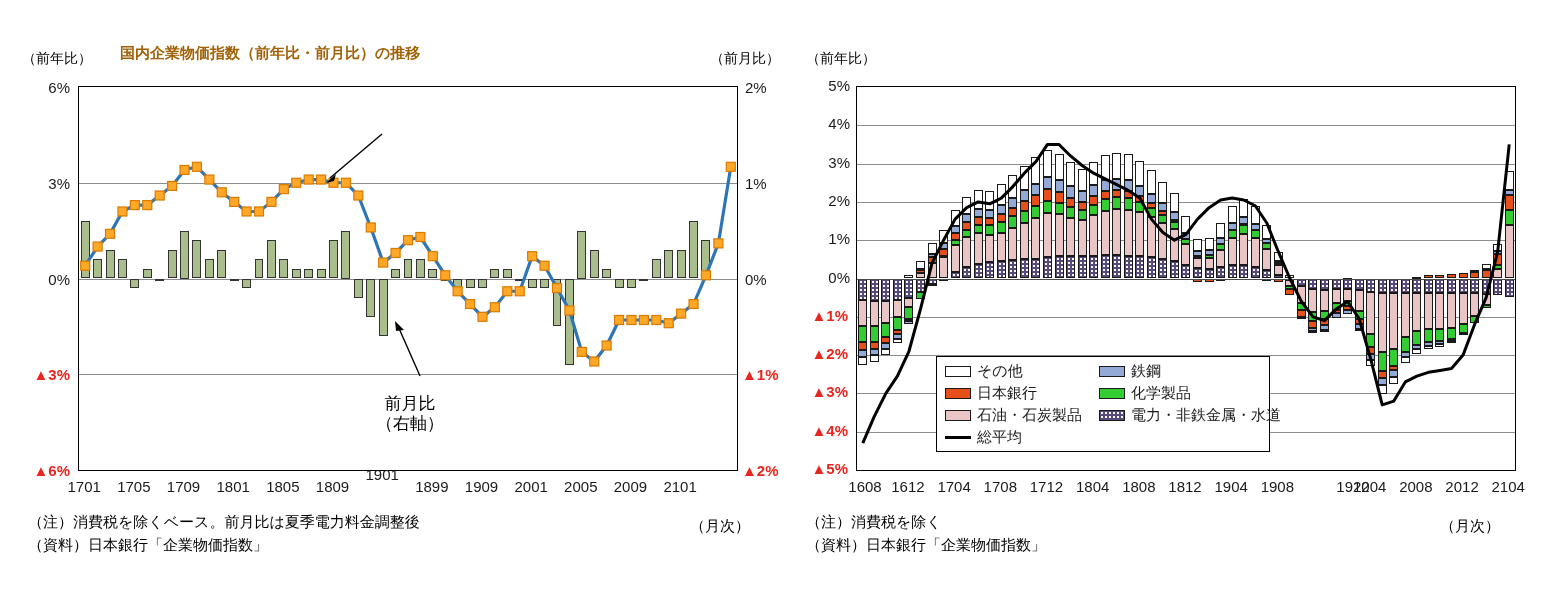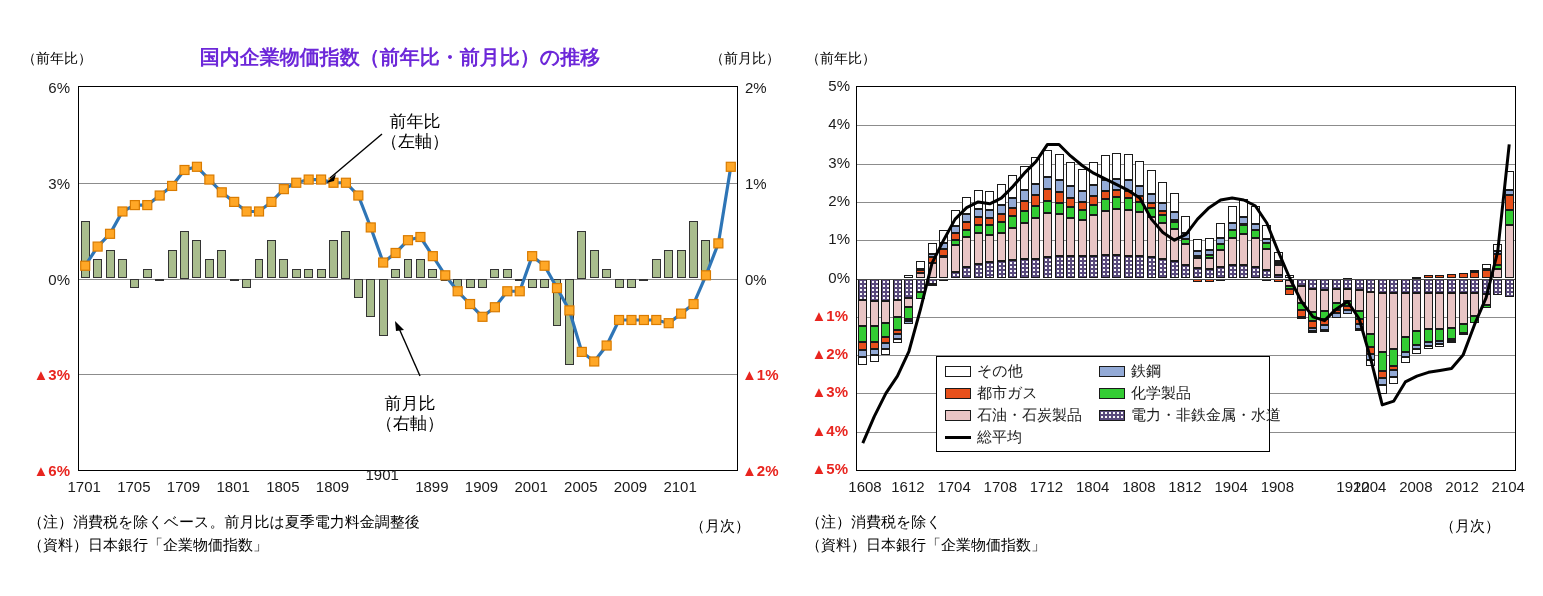--- a/index.html
+++ b/index.html
@@ -6,22 +6,22 @@
   body{
     width:1543px;height:596px;background:#ffffff;
     font-family:"Liberation Sans","DejaVu Sans",sans-serif;
     color:#1a1a1a;overflow:hidden;position:relative;
   }
   .panel{position:absolute;top:0;height:596px;}
   #panel-left{left:0;width:790px;}
   #panel-right{left:790px;width:753px;}
 
   .chart-title{
-    position:absolute;text-align:center;font-size:20px;font-weight:bold;
-    letter-spacing:0px;white-space:nowrap;color:#6d28d9;
+    position:absolute;font-size:15px;font-weight:bold;
+    letter-spacing:0px;white-space:nowrap;color:#a16207;
   }
   .unit-label{position:absolute;font-size:14px;white-space:nowrap;color:#000;}
   .axis-tick{position:absolute;font-size:15px;white-space:nowrap;text-align:right;color:#1a1a1a;}
   .axis-tick.neg{color:#e8251f;font-weight:bold;}
   .xtick{position:absolute;font-size:15px;white-space:nowrap;text-align:center;color:#1a1a1a;}
   .footnote{position:absolute;font-size:15px;white-space:nowrap;color:#000;}
   .monthly{position:absolute;font-size:15px;white-space:nowrap;color:#000;}
 
   .plot{position:absolute;box-sizing:border-box;border:1px solid #000;background:#fff;overflow:hidden;}
   .gridline{position:absolute;left:0;right:0;height:1px;background:#8c8c8c;}
@@ -178,24 +178,20 @@
         <rect x="572.8018867924528" y="228.49166666666667" width="9" height="9" fill="#ffa726" stroke="#d97b00" stroke-width="1.2"></rect>
         <rect x="585.2169811320755" y="231.68333333333334" width="9" height="9" fill="#ffa726" stroke="#d97b00" stroke-width="1.2"></rect>
         <rect x="597.632075471698" y="222.10833333333332" width="9" height="9" fill="#ffa726" stroke="#d97b00" stroke-width="1.2"></rect>
         <rect x="610.0471698113207" y="212.53333333333333" width="9" height="9" fill="#ffa726" stroke="#d97b00" stroke-width="1.2"></rect>
         <rect x="622.4622641509434" y="183.80833333333334" width="9" height="9" fill="#ffa726" stroke="#d97b00" stroke-width="1.2"></rect>
         <rect x="634.877358490566" y="151.89166666666665" width="9" height="9" fill="#ffa726" stroke="#d97b00" stroke-width="1.2"></rect>
         <rect x="647.2924528301886" y="75.29166666666669" width="9" height="9" fill="#ffa726" stroke="#d97b00" stroke-width="1.2"></rect>
       </svg>
     </div>
 
-  <div class="annot" style="left:355px;top:112px;width:120px;">
-    <div>前年比</div>
-    <div>（左軸）</div>
-  </div>
   <svg style="position:absolute;left:320px;top:130px;width:70px;height:60px;">
     <line x1="62" y1="4" x2="10" y2="48" stroke="#000" stroke-width="1.4"></line>
     <polygon points="6,53 16,44 14,51" fill="#000"></polygon>
   </svg>
 
   <div class="annot" style="left:350px;top:394px;width:120px;">
     <div>前月比</div>
     <div>（右軸）</div>
   </div>
   <svg style="position:absolute;left:388px;top:318px;width:40px;height:62px;">
@@ -596,21 +592,21 @@
         <div class="legend-item">
           <span class="swatch" style="background: rgb(255, 255, 255);"></span>
           <span>その他</span>
         </div>
         <div class="legend-item">
           <span class="swatch" style="background: rgb(147, 170, 214);"></span>
           <span>鉄鋼</span>
         </div>
         <div class="legend-item">
           <span class="swatch" style="background: rgb(232, 80, 27);"></span>
-          <span>都市ガス</span>
+          <span>日本銀行</span>
         </div>
         <div class="legend-item">
           <span class="swatch" style="background: rgb(51, 204, 51);"></span>
           <span>化学製品</span>
         </div>
         <div class="legend-item">
           <span class="swatch" style="background: rgb(233, 197, 197);"></span>
           <span>石油・石炭製品</span>
         </div>
         <div class="legend-item">

